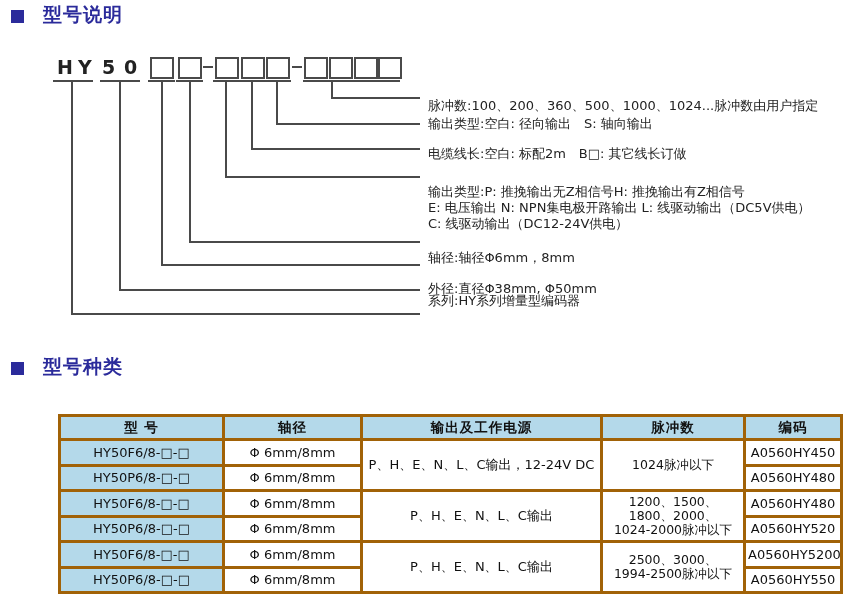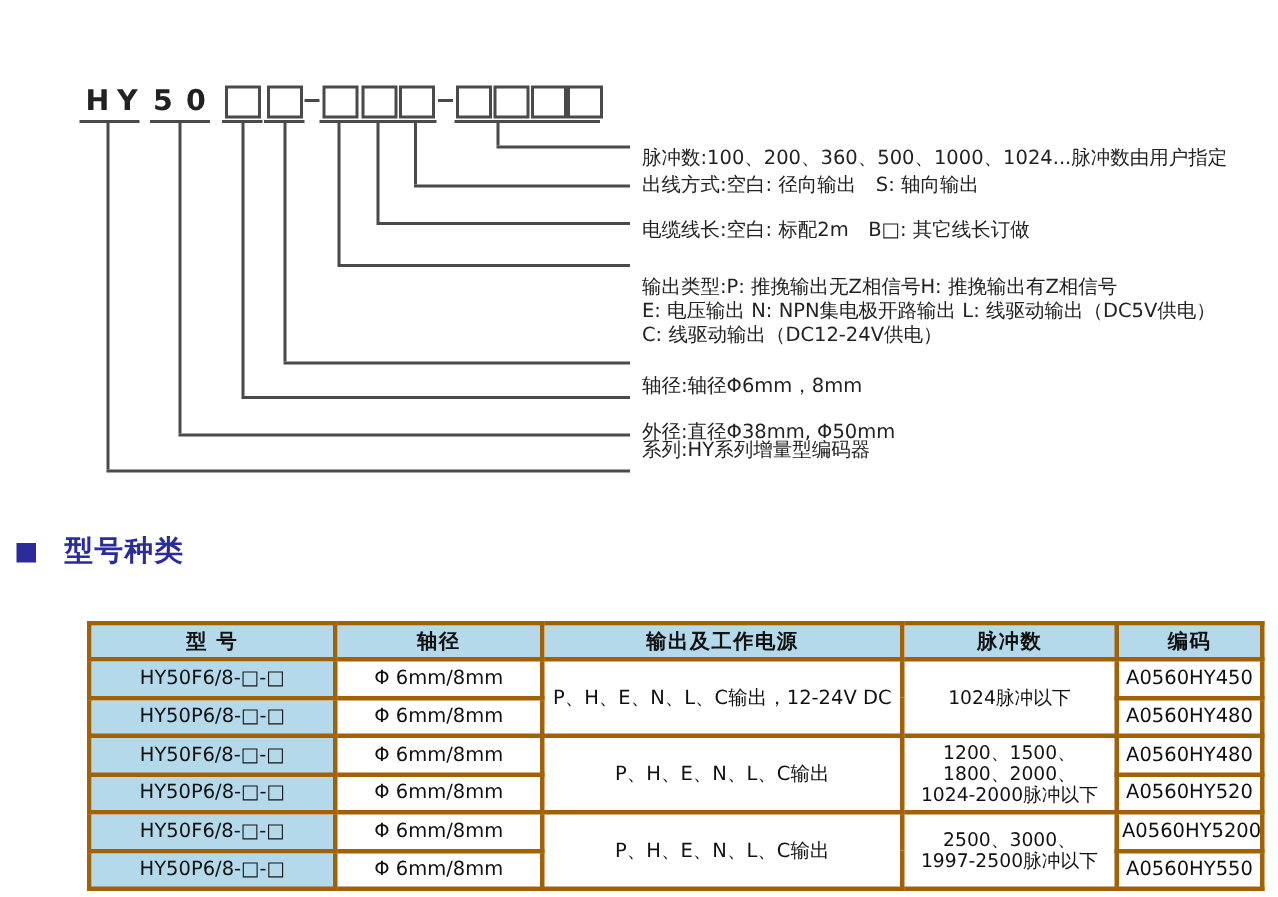--- a/index.html
+++ b/index.html
@@ -51,20 +51,24 @@
   td{height:22.5px;}
   td.model{background:#b4d9ea;}
   tr.gt td{border-top-width:2px;}
   .pl{line-height:14px;font-size:12.5px;white-space:nowrap;}
 </style>
 </head>
 <body>
 
 <div class="screen">
 
+  <div class="sec-head" id="sec1">
+    <div class="sq"></div>
+    <div class="ttl">型号说明</div>
+  </div>
 
   <div class="diag">
     <span class="mchar mc0">H</span>
     <span class="mchar mc1">Y</span>
     <span class="mchar mc2">5</span>
     <span class="mchar mc3">0</span>
 
     <div class="mbox b1"></div>
     <div class="mbox b2"></div>
     <div class="mdash d1"></div>
@@ -98,21 +102,21 @@
     <div class="hline h-pulse"></div>
     <div class="hline h-outlet"></div>
     <div class="hline h-cable"></div>
     <div class="hline h-outtype"></div>
     <div class="hline h-shaftdia"></div>
     <div class="hline h-shafttype"></div>
     <div class="hline h-outer"></div>
     <div class="hline h-series"></div>
 
     <div class="dlab l-pulse">脉冲数:100、200、360、500、1000、1024...脉冲数由用户指定</div>
-    <div class="dlab l-outlet">出线方式:空白: 径向输出　S: 轴向输出</div>
+    <div class="dlab l-outlet">输出类型:空白: 径向输出　S: 轴向输出</div>
     <div class="dlab l-cable">电缆线长:空白: 标配2m　B□: 其它线长订做</div>
     <div class="dlab l-outtype">
       <div>输出类型:P: 推挽输出无Z相信号H: 推挽输出有Z相信号</div>
       <div>E: 电压输出 N: NPN集电极开路输出 L: 线驱动输出（DC5V供电）</div>
       <div>C: 线驱动输出（DC12-24V供电）</div>
     </div>
     <div class="dlab l-shaftdia">轴径:轴径Φ6mm，8mm</div>
     <div class="dlab l-outer">外径:直径Φ38mm, Φ50mm</div>
     <div class="dlab l-series">系列:HY系列增量型编码器</div>
   </div>
@@ -170,21 +174,21 @@
           <td class="model">HY50P6/8-□-□</td>
           <td>Φ 6mm/8mm</td>
           <td>A0560HY520</td>
         </tr>
         <tr class="gt">
           <td class="model">HY50F6/8-□-□</td>
           <td>Φ 6mm/8mm</td>
           <td rowspan="2">P、H、E、N、L、C输出</td>
           <td rowspan="2">
             <div class="pl">2500、3000、</div>
-            <div class="pl">1997-2500脉冲以下</div>
+            <div class="pl">1994-2500脉冲以下</div>
           </td>
           <td>A0560HY5200</td>
         </tr>
         <tr>
           <td class="model">HY50P6/8-□-□</td>
           <td>Φ 6mm/8mm</td>
           <td>A0560HY550</td>
         </tr>
       </tbody>
     </table>

